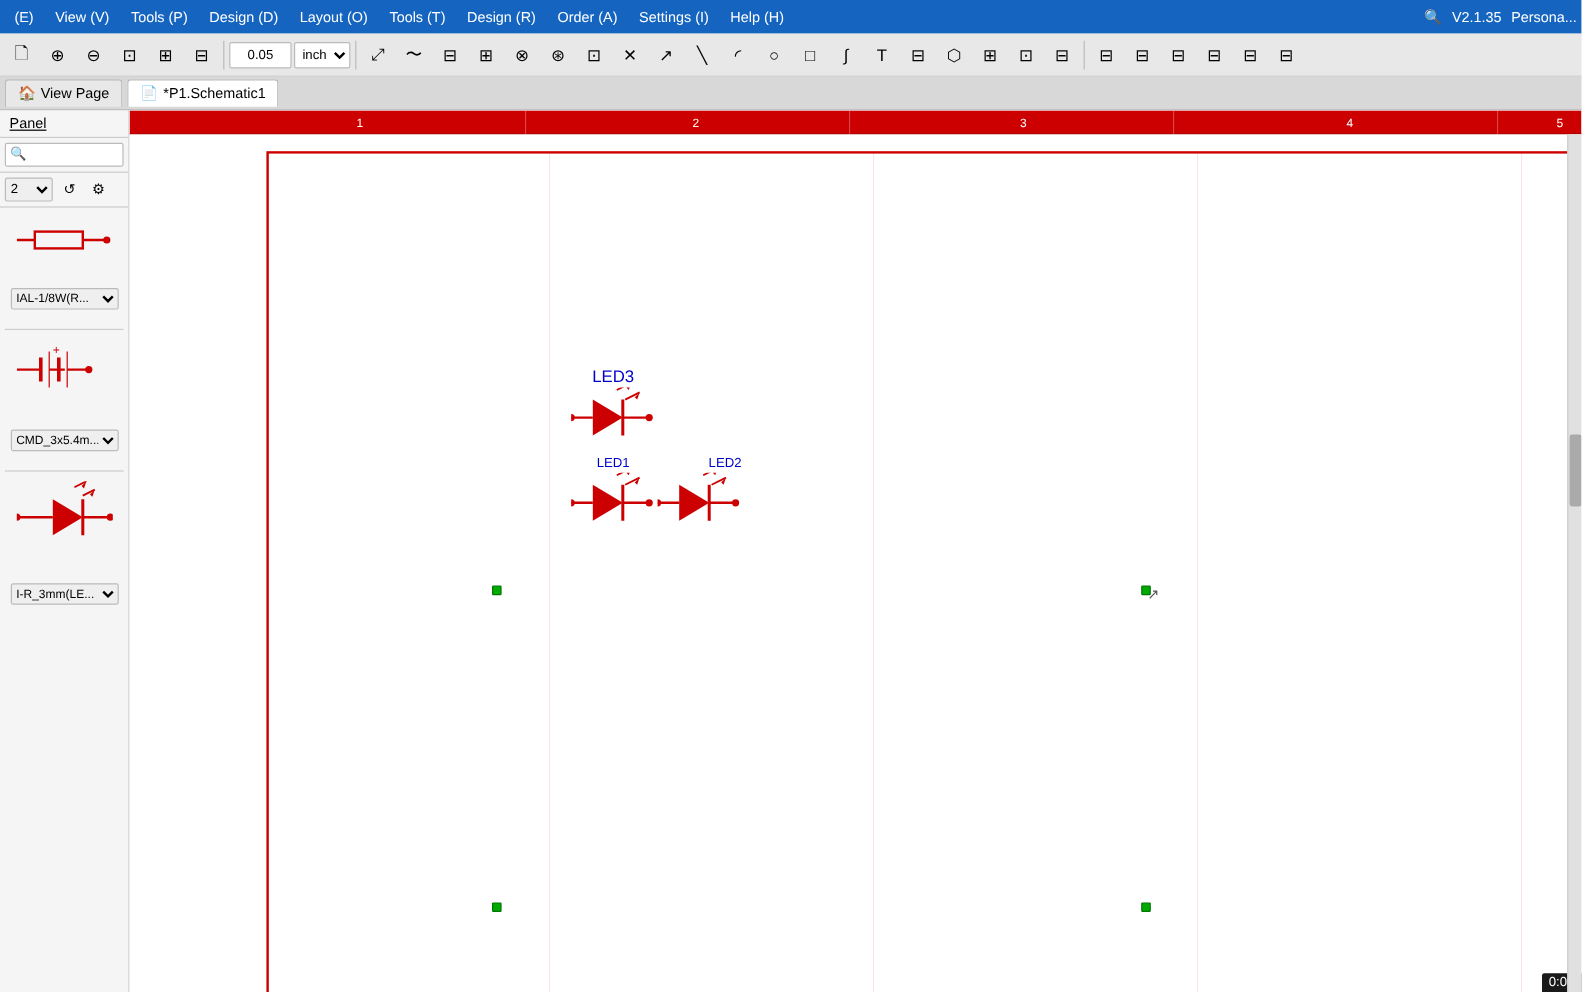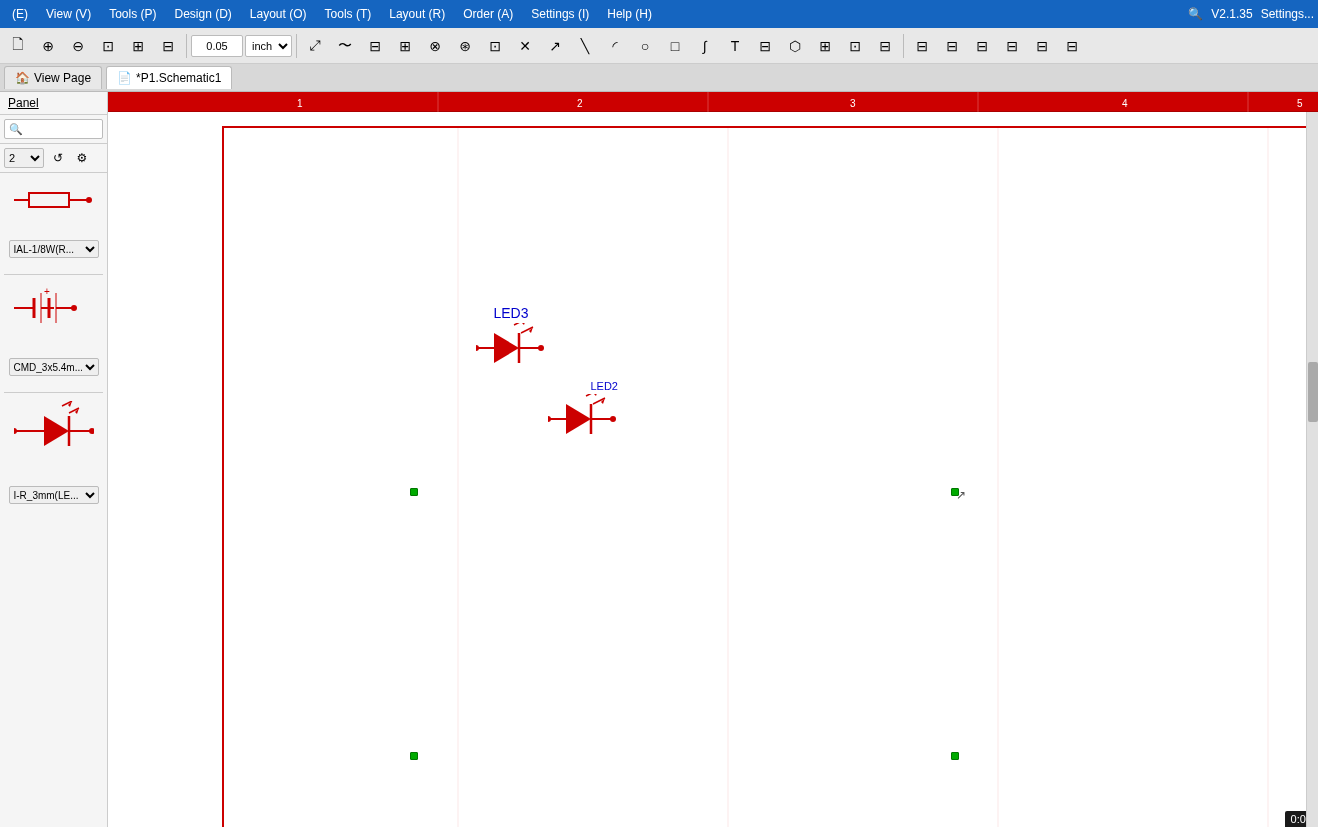--- a/index.html
+++ b/index.html
@@ -168,28 +168,28 @@
 </head>
 <body>
 
 <div id="menu-bar">
   <span class="menu-item">(E)</span>
   <span class="menu-item">View (V)</span>
   <span class="menu-item">Tools (P)</span>
   <span class="menu-item">Design (D)</span>
   <span class="menu-item">Layout (O)</span>
   <span class="menu-item">Tools (T)</span>
-  <span class="menu-item">Layout (R)</span>
+  <span class="menu-item">Design (R)</span>
   <span class="menu-item">Order (A)</span>
   <span class="menu-item">Settings (I)</span>
   <span class="menu-item">Help (H)</span>
   <div class="menu-right">
     <span style="cursor:pointer;">🔍</span>
     <span>V2.1.35</span>
-    <span>Settings...</span>
+    <span>Persona...</span>
   </div>
 </div>
 
 <div id="toolbar">
   <button class="tb-btn" title="New">🗋</button>
   <button class="tb-btn">⊕</button>
   <button class="tb-btn">⊖</button>
   <button class="tb-btn">⊡</button>
   <button class="tb-btn">⊞</button>
   <button class="tb-btn">⊟</button>
@@ -370,20 +370,35 @@
           <line x1="43" y1="10" x2="43" y2="40" stroke="#cc0000" stroke-width="2.5"></line>
 
           <line x1="0" y1="25" x2="18" y2="25" stroke="#cc0000" stroke-width="2"></line>
           <line x1="43" y1="25" x2="65" y2="25" stroke="#cc0000" stroke-width="2"></line>
 
           <circle cx="0" cy="25" r="3" fill="#cc0000"></circle>
           <circle cx="65" cy="25" r="3" fill="#cc0000"></circle>
         </svg>
       </div>
 
+      <div style="position:absolute; top:268px; left:368px;">
+        <div style="font-size:11px; color:#0000cc; text-align:center; margin-bottom:2px;">LED1</div>
+        <svg width="70" height="60" viewBox="0 0 70 60">
+          <line x1="38" y1="2" x2="50" y2="-4" stroke="#cc0000" stroke-width="1.5"></line>
+          <line x1="45" y1="10" x2="57" y2="4" stroke="#cc0000" stroke-width="1.5"></line>
+          <polygon points="50,-4 46,0 48,2" fill="#cc0000"></polygon>
+          <polygon points="57,4 53,8 55,10" fill="#cc0000"></polygon>
+          <polygon points="18,10 18,40 43,25" fill="#cc0000"></polygon>
+          <line x1="43" y1="10" x2="43" y2="40" stroke="#cc0000" stroke-width="2.5"></line>
+          <line x1="0" y1="25" x2="18" y2="25" stroke="#cc0000" stroke-width="2"></line>
+          <line x1="43" y1="25" x2="65" y2="25" stroke="#cc0000" stroke-width="2"></line>
+          <circle cx="0" cy="25" r="3" fill="#cc0000"></circle>
+          <circle cx="65" cy="25" r="3" fill="#cc0000"></circle>
+        </svg>
+      </div>
 
       <div style="position:absolute; top:268px; left:440px;">
         <div style="font-size:11px; color:#0000cc; text-align:right; margin-bottom:2px;">LED2</div>
         <svg width="70" height="60" viewBox="0 0 70 60">
           <line x1="38" y1="2" x2="50" y2="-4" stroke="#cc0000" stroke-width="1.5"></line>
           <line x1="45" y1="10" x2="57" y2="4" stroke="#cc0000" stroke-width="1.5"></line>
           <polygon points="50,-4 46,0 48,2" fill="#cc0000"></polygon>
           <polygon points="57,4 53,8 55,10" fill="#cc0000"></polygon>
           <polygon points="18,10 18,40 43,25" fill="#cc0000"></polygon>
           <line x1="43" y1="10" x2="43" y2="40" stroke="#cc0000" stroke-width="2.5"></line>

